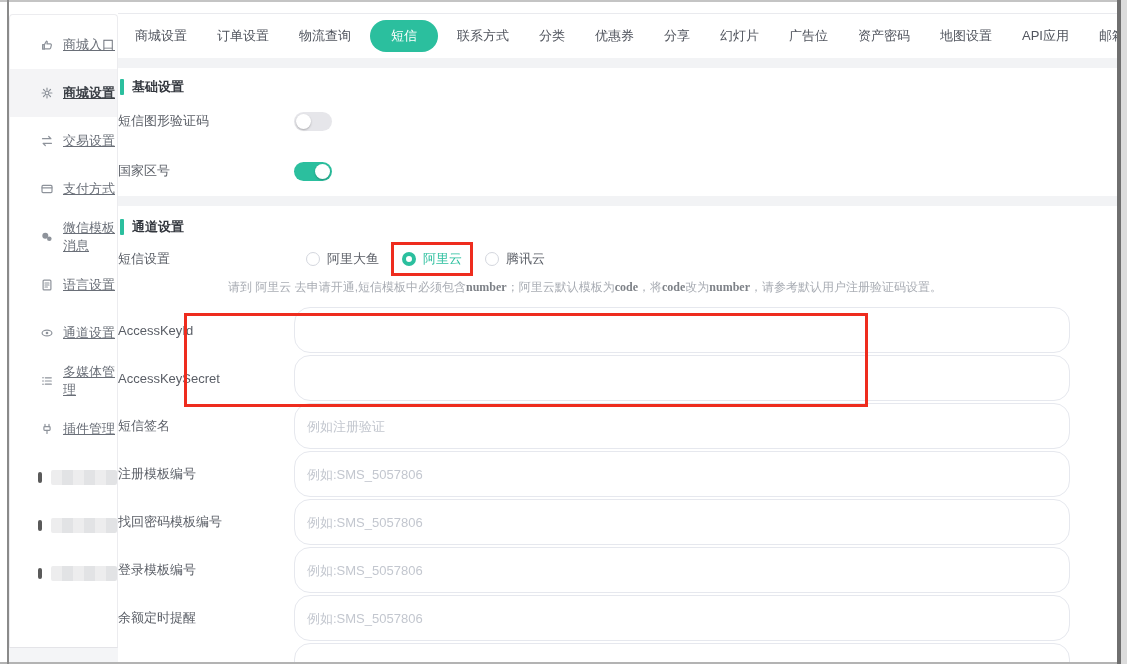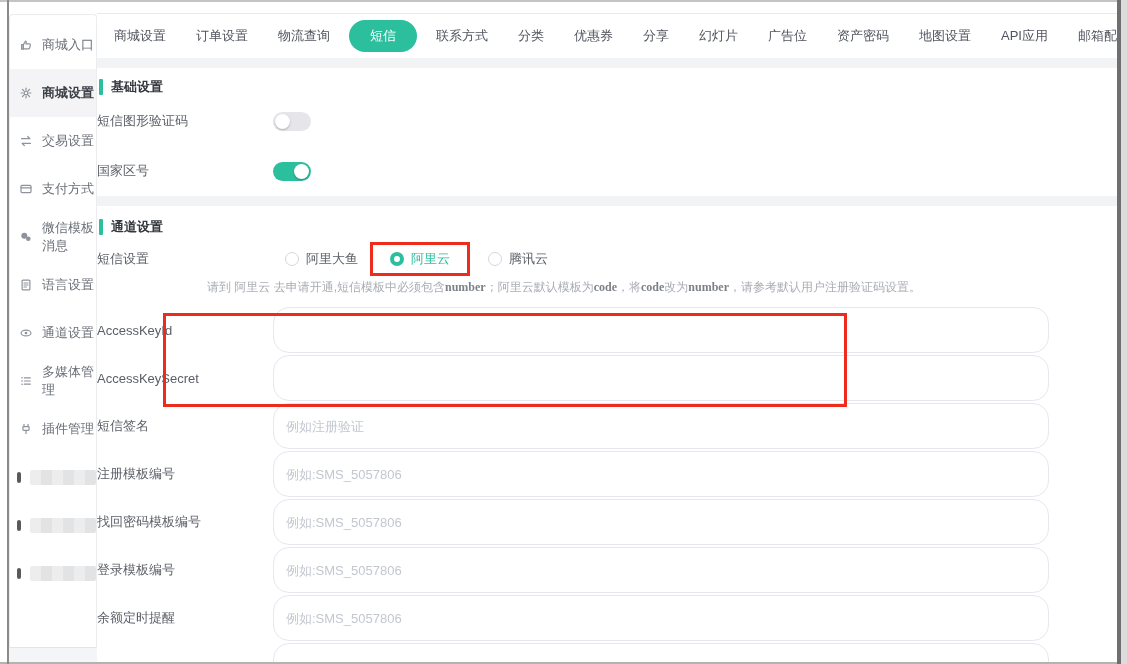--- a/index.html
+++ b/index.html
@@ -20,21 +20,21 @@
   .frame-left{position:absolute;left:7px;top:0;bottom:0;width:2px;background:#8a8a8a;z-index:50;}
   .frame-right{position:absolute;left:1117px;top:0;bottom:0;width:4px;background:#6f6f6f;z-index:50;}
   .frame-right2{position:absolute;left:1121px;top:0;bottom:0;width:6px;background:#dcdcdc;z-index:50;}
 
   .layout{position:absolute;left:9px;top:0;width:1108px;height:664px;display:flex;}
 
   
   .side-col{width:130px;display:flex;flex-direction:column;padding-top:14px;background:#fff;}
   .sidebar{background:#fff;border:1px solid #ececef;border-bottom:1px solid #e4e4e8;border-radius:4px 4px 0 0;height:634px;padding-top:6px;overflow:hidden;}
   .side-col .below{flex:1;background:#f4f5f7;}
-  .s-item{height:48px;display:flex;align-items:center;gap:9px;padding-left:9px;font-size:13px;color:#6a6f78;cursor:pointer;}
+  .s-item{height:48px;display:flex;align-items:center;gap:9px;padding-left:30px;font-size:13px;color:#6a6f78;cursor:pointer;text-decoration:underline;}
   .s-item.active{background:#f4f4f6;color:#3c4047;font-weight:bold;}
   .s-item .icn{width:14px;height:14px;flex:0 0 auto;display:inline-flex;}
   .s-item svg{width:14px;height:14px;stroke:var(--icon);fill:none;stroke-width:1.2;stroke-linecap:round;stroke-linejoin:round;}
   .s-item svg .f{fill:var(--icon);stroke:none;}
   .frag{width:4px;height:11px;background:#5a5a5a;border-radius:2px;flex:0 0 auto;margin-left:-2px;}
   .blurblock{width:66px;height:15px;border-radius:2px;background:repeating-linear-gradient(90deg,#ededee 0 11px,#e2e3e5 11px 22px);filter:blur(.4px);}
 
   
   .main-col{flex:1;display:flex;flex-direction:column;background:#fff;border-top:1px solid #e9eaee;margin-top:13px;}
   .tabbar{height:44px;display:flex;align-items:center;padding:0 2px;background:#fff;flex:0 0 auto;}
@@ -55,21 +55,21 @@
   .trow{height:50px;}
 
   .toggle{width:38px;height:19px;border-radius:10px;background:#e6e6ea;position:relative;cursor:pointer;flex:0 0 auto;}
   .toggle::after{content:"";position:absolute;width:15px;height:15px;border-radius:50%;background:#fff;top:2px;left:2px;box-shadow:0 1px 2px rgba(0,0,0,.25);}
   .toggle.on{background:var(--accent);}
   .toggle.on::after{left:auto;right:2px;}
 
   .radio-row{display:flex;align-items:center;height:34px;margin-top:6px;}
   .radio-row .lbl{width:176px;padding-right:14px;text-align:left;font-size:13px;color:var(--txt);flex:0 0 auto;}
   .radio-item{display:inline-flex;align-items:center;gap:7px;padding:8px 12px;cursor:pointer;font-size:13px;color:var(--txt);}
-  .radio-item.annotated{border:3px solid var(--red);padding:5px 17px;margin-right:6px;}
+  .radio-item.annotated{border:3px solid var(--red);padding:5px 8px;}
   .radio-item.selected .opt-lbl{color:var(--accent);}
   .radio{width:14px;height:14px;border-radius:50%;border:1px solid #d4d7de;background:#fff;flex:0 0 auto;}
   .radio.sel{border:4.5px solid var(--accent);}
 
   .help-row{padding-left:110px;font-size:12px;color:var(--muted);height:22px;display:flex;align-items:center;white-space:nowrap;}
   .help-row b{color:#7d8187;font-weight:bold;font-family:Liberation Serif, serif;}
 
   .fields{margin-top:8px;}
   .red-box{position:absolute;border:3px solid var(--red);left:66px;top:107px;width:684px;height:94px;pointer-events:none;z-index:10;}
 </style>

